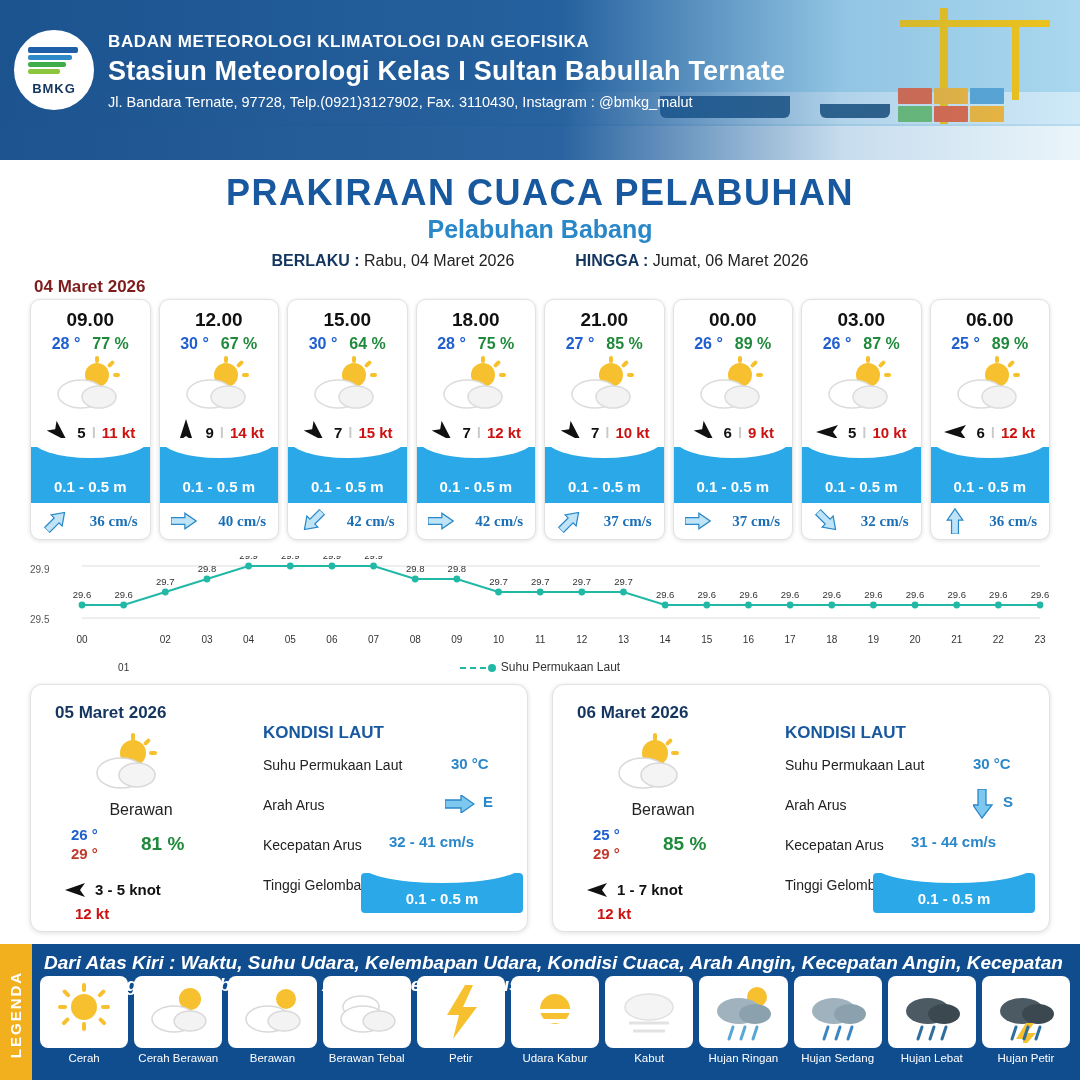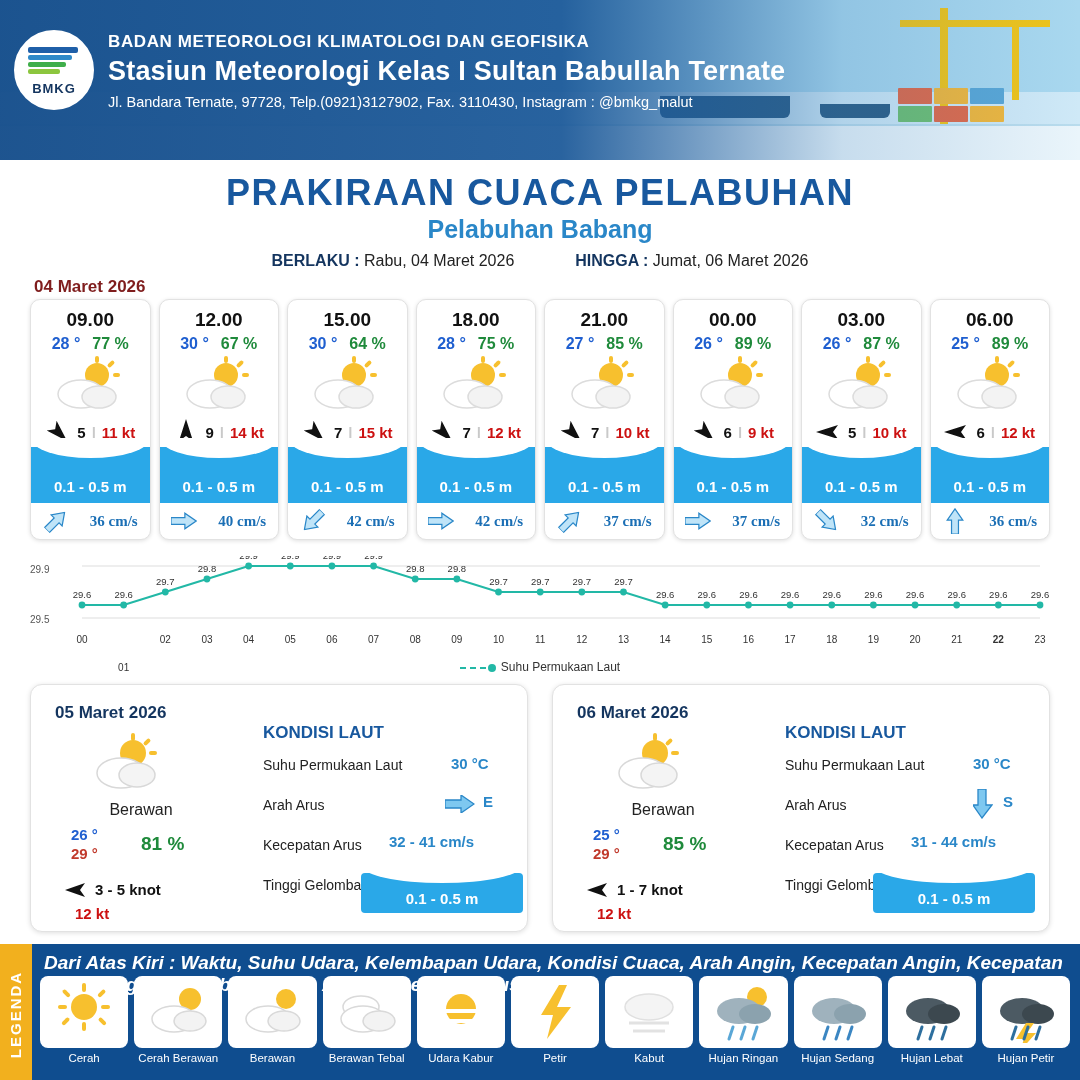--- a/index.html
+++ b/index.html
@@ -541,21 +541,21 @@
       <span style="left: 551.826px;">12</span>
       <span style="left: 593.478px;">13</span>
       <span style="left: 635.13px;">14</span>
       <span style="left: 676.783px;">15</span>
       <span style="left: 718.435px;">16</span>
       <span style="left: 760.087px;">17</span>
       <span style="left: 801.739px;">18</span>
       <span style="left: 843.391px;">19</span>
       <span style="left: 885.043px;">20</span>
       <span style="left: 926.696px;">21</span>
-      <span style="left: 968.348px; font-weight: bold;">22</span>
+      <span style="left: 968.348px;">22</span>
       <span style="left: 1010px;">23</span>
     </div>
 </div>
 <div class="legend-sst">
   <span class="dash"></span><span class="dot"></span><span>Suhu Permukaan Laut</span>
 </div>
 
 <div class="panel left">
   <div class="p-date">05 Maret 2026</div>
   <div class="p-icon">
@@ -700,36 +700,36 @@
           <ellipse cx="24" cy="26" rx="18" ry="11" fill="#ffffff" stroke="#d9d9d9" stroke-width="1.5"></ellipse>
           <ellipse cx="26" cy="38" rx="22" ry="13" fill="#ffffff" stroke="#d9d9d9" stroke-width="1.5"></ellipse>
           <ellipse cx="42" cy="40" rx="16" ry="10" fill="#f3f3f3" stroke="#d9d9d9" stroke-width="1.5"></ellipse>
         </svg>
       </div>
       <div class="li-label">Berawan Tebal</div>
     </div>
     <div class="li">
       <div class="li-box">
         <svg width="60" height="62" viewBox="0 0 60 62">
+          <polygon points="34,4 16,34 28,34 22,58 46,26 32,26 42,4" fill="#f7c02e"></polygon>
+        </svg>
+      </div>
+      <div class="li-label">Petir</div>
+    </div>
+    <div class="li">
+      <div class="li-box">
+        <svg width="60" height="62" viewBox="0 0 60 62">
           <circle cx="30" cy="28" r="15" fill="#f7c02e"></circle>
           <g stroke="#ffffff" stroke-width="4">
             <line x1="8" y1="30" x2="52" y2="30"></line>
             <line x1="8" y1="40" x2="52" y2="40"></line>
           </g>
         </svg>
       </div>
       <div class="li-label">Udara Kabur</div>
-    </div>
-    <div class="li">
-      <div class="li-box">
-        <svg width="60" height="62" viewBox="0 0 60 62">
-          <polygon points="34,4 16,34 28,34 22,58 46,26 32,26 42,4" fill="#f7c02e"></polygon>
-        </svg>
-      </div>
-      <div class="li-label">Petir</div>
     </div>
     <div class="li">
       <div class="li-box">
         <svg width="60" height="62" viewBox="0 0 60 62">
           <ellipse cx="30" cy="26" rx="24" ry="13" fill="#f4f4f4" stroke="#e0e0e0" stroke-width="1.5"></ellipse>
           <g stroke="#e2e2e2" stroke-width="3">
             <line x1="10" y1="42" x2="50" y2="42"></line>
             <line x1="14" y1="50" x2="46" y2="50"></line>
           </g>
         </svg>

